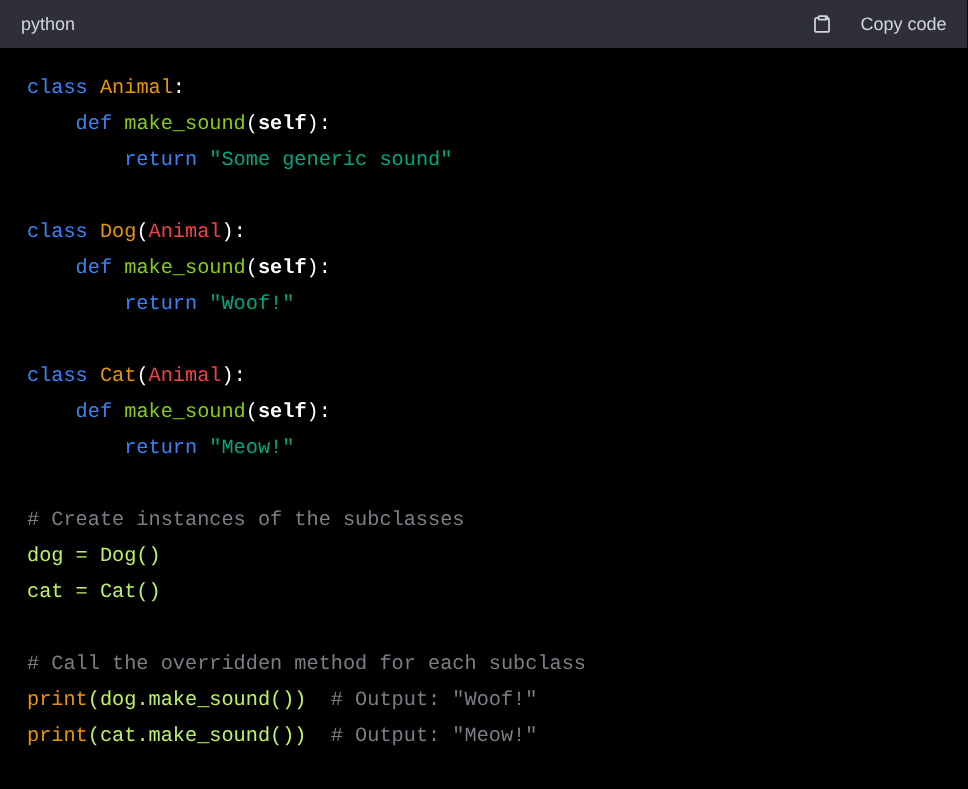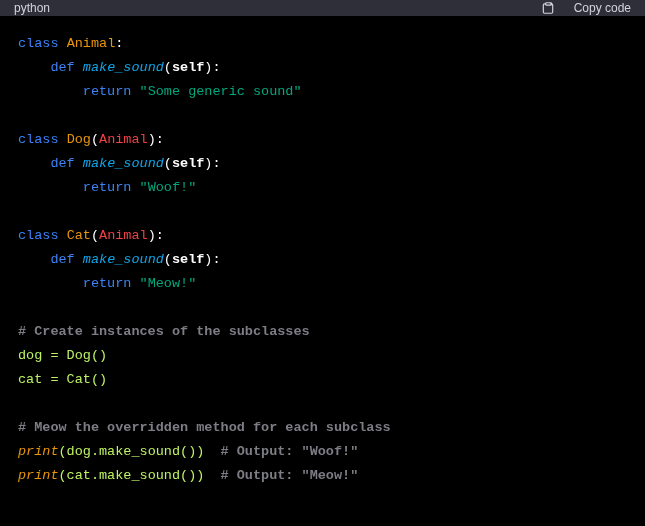--- a/index.html
+++ b/index.html
@@ -15,21 +15,21 @@
     overflow: hidden;
   }
   .code-block {
     width: 100%;
     height: 100%;
     display: flex;
     flex-direction: column;
   }
   .header {
     background: #2f2f3a;
-    height: 16px;
+    height: 32px;
     display: flex;
     align-items: center;
     justify-content: space-between;
     padding: 0 14px;
     color: #d1d5db;
     font-family: -apple-system, BlinkMacSystemFont, "Segoe UI", sans-serif;
     font-size: 12px;
   }
   .lang-label {
     color: #d1d5db;
@@ -51,27 +51,27 @@
     background: #000000;
     padding: 16px 18px;
     font-size: 13.5px;
     line-height: 24px;
     color: #ffffff;
     white-space: pre;
     overflow: hidden;
   }
   .tok-kw { color: #3b82f6; }
   .tok-class { color: #e9950c; }
-  .tok-func { color: #0ea5e9; font-style: italic; }
+  .tok-func { color: #84cc16; }
   .tok-param { color: #ffffff; font-weight: 700; }
   .tok-str { color: #00a67d; }
-  .tok-comment { color: #7d7d85; font-weight: bold; }
+  .tok-comment { color: #7d7d85; }
   .tok-punc { color: #ffffff; }
   .tok-var { color: #bef264; }
-  .tok-fn { color: #e9950c; font-style: italic; }
+  .tok-fn { color: #e9950c; }
   .tok-base { color: #ef4146; }
 </style>
 </head>
 <body>
 
 <div class="code-block">
   <div class="header">
     <span class="lang-label">python</span>
     <div class="copy-btn">
       <span class="copy-icon">
@@ -92,16 +92,16 @@
         <span class="tok-kw">return</span> <span class="tok-str">"Woof!"</span>
 
 <span class="tok-kw">class</span> <span class="tok-class">Cat</span><span class="tok-punc">(</span><span class="tok-base">Animal</span><span class="tok-punc">):</span>
     <span class="tok-kw">def</span> <span class="tok-func">make_sound</span><span class="tok-punc">(</span><span class="tok-param">self</span><span class="tok-punc">):</span>
         <span class="tok-kw">return</span> <span class="tok-str">"Meow!"</span>
 
 <span class="tok-comment"># Create instances of the subclasses</span>
 <span class="tok-var">dog = Dog()</span>
 <span class="tok-var">cat = Cat()</span>
 
-<span class="tok-comment"># Meow the overridden method for each subclass</span>
+<span class="tok-comment"># Call the overridden method for each subclass</span>
 <span class="tok-fn">print</span><span class="tok-var">(dog.make_sound())</span>  <span class="tok-comment"># Output: "Woof!"</span>
 <span class="tok-fn">print</span><span class="tok-var">(cat.make_sound())</span>  <span class="tok-comment"># Output: "Meow!"</span></div>
 </div>
 
 </body></html>

